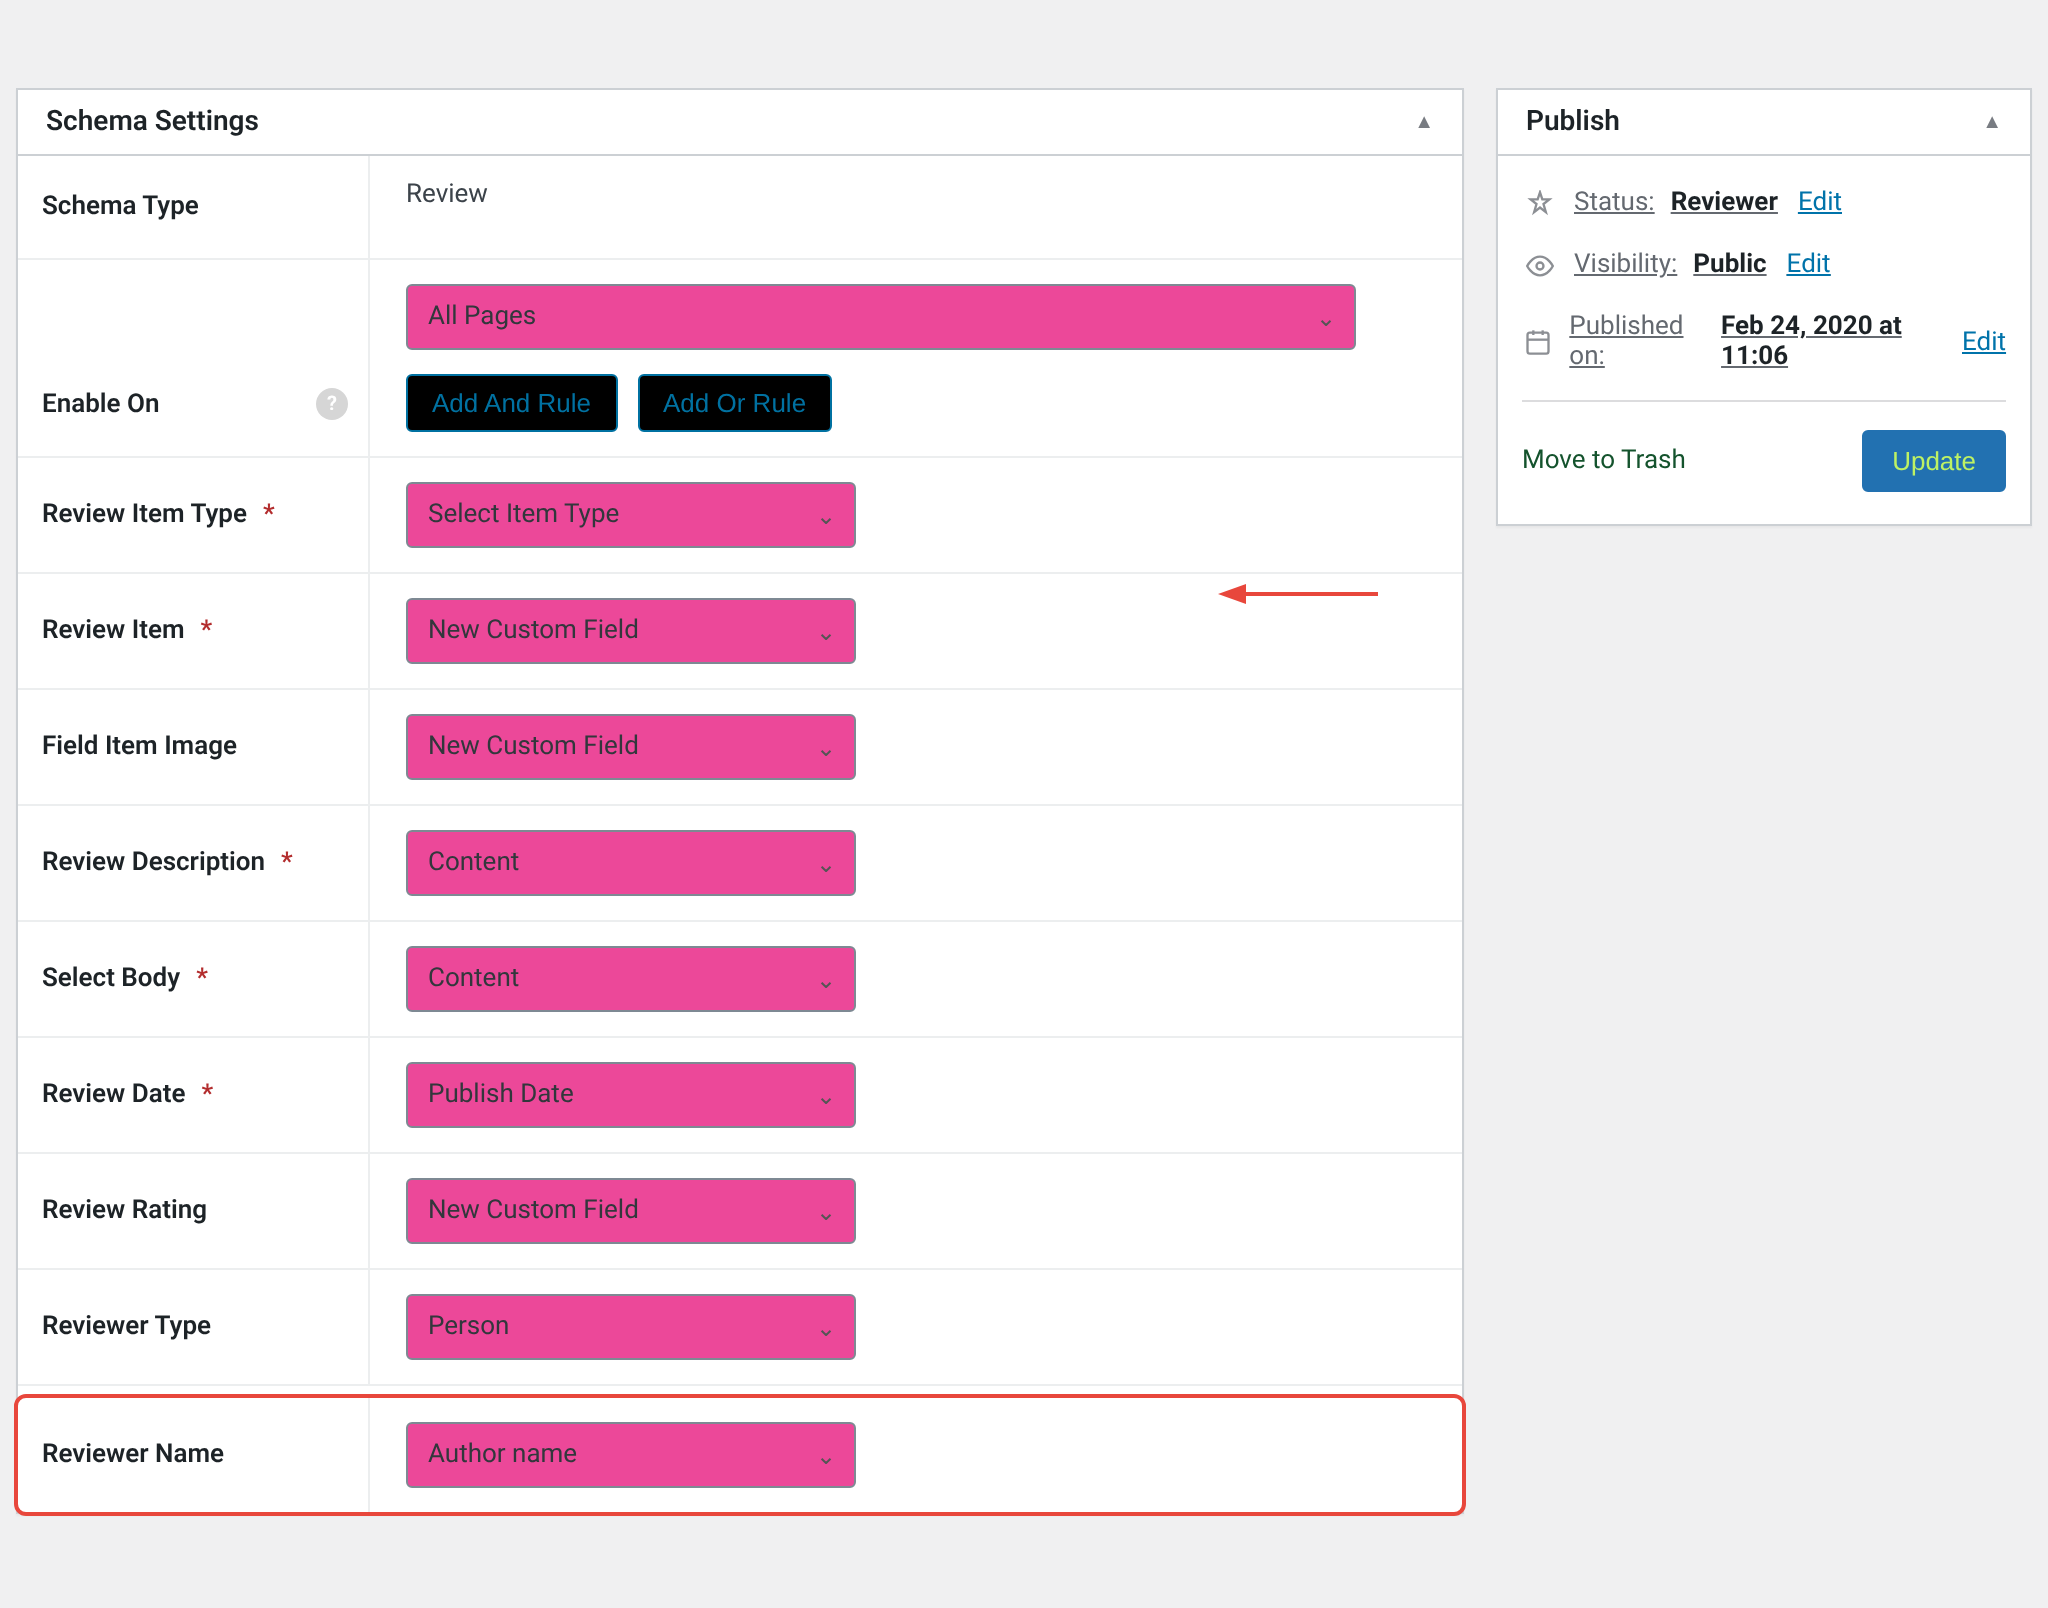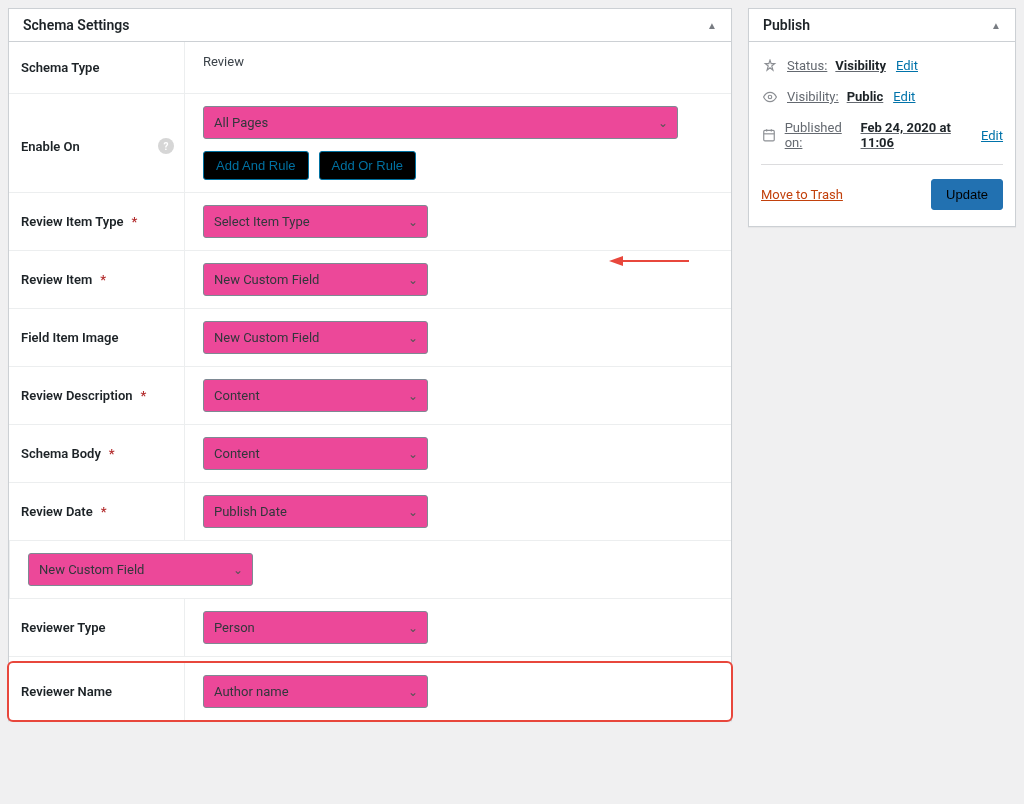--- a/index.html
+++ b/index.html
@@ -3,21 +3,21 @@
   <meta charset="utf-8">
   <style>
     * { box-sizing: border-box; margin: 0; padding: 0; }
     body {
       background: #f0f0f1;
       font-family: -apple-system, BlinkMacSystemFont, "Segoe UI", Roboto, sans-serif;
       font-size: 13px;
       color: #1d2327;
       padding: 8px;
     }
-    .layout { display: flex; gap: 16px; }
+    .layout { display: flex; gap: 16px; margin-top: 36px; }
     .main-col { flex: 1; }
     .side-col { width: 268px; }
 
     .postbox {
       background: #fff;
       border: 1px solid #ccd0d4;
       box-shadow: 0 1px 1px rgba(0,0,0,.04);
       margin-bottom: 16px;
     }
     .postbox-header {
@@ -42,21 +42,21 @@
     .field-row:last-child { border-bottom: 0; }
     .field-label {
       flex: 0 0 175px;
       padding: 18px 10px 18px 12px;
       font-weight: 600;
       font-size: 13px;
       display: flex;
       align-items: center;
       gap: 6px;
     }
-    .field-label.top-align { align-items: center; padding-top: 24px; }
+    .field-label.top-align { align-items: flex-end; padding-top: 24px; }
     .req { color: #b32d2e; margin-left: 2px; }
     .help-icon {
       width: 16px; height: 16px; border-radius: 50%;
       background: #d6d6d6; color: #fff;
       display: inline-flex; align-items: center; justify-content: center;
       font-size: 10px; font-weight: bold; margin-left: auto;
     }
     .field-value {
       flex: 1;
       padding: 12px 18px;
@@ -120,23 +120,23 @@
       width: 18px; color: #8c8f94; display: inline-flex; justify-content: center;
     }
     .pub-line strong { color: #1d2327; }
     .pub-line .edit-link { color: #0073aa; text-decoration: underline; cursor: pointer; margin-left: 2px; }
     .pub-actions {
       display: flex; justify-content: space-between; align-items: center;
       border-top: 1px solid #dcdcde;
       padding: 14px 0 4px 0;
       margin-top: 6px;
     }
-    .trash-link { color: #c2410c; text-decoration: underline; cursor: pointer; }
+    .trash-link { color: #14532d; cursor: pointer; }
     .btn-primary {
-      background: #2271b1; border: 1px solid #2271b1; color: #000000;
+      background: #2271b1; border: 1px solid #2271b1; color: #bef264;
       padding: 7px 14px; border-radius: 3px; font-size: 13px; cursor: pointer;
     }
 
     .arrow-svg {
       position: absolute;
       left: 424px;
       top: 0;
       width: 80px; height: 20px;
     }
     .rel { position: relative; }
@@ -225,21 +225,21 @@
         <div class="field-value">
           <div class="select-control">
             <div class="fake-select">Content</div>
             <span class="chev">⌄</span>
           </div>
         </div>
       </div>
 
       <div class="field-row">
         <div class="field-label">
-          <span>Schema Body</span>
+          <span>Select Body</span>
             <span class="req">*</span>
         </div>
         <div class="field-value">
           <div class="select-control">
             <div class="fake-select">Content</div>
             <span class="chev">⌄</span>
           </div>
         </div>
       </div>
 
@@ -250,20 +250,21 @@
         </div>
         <div class="field-value">
           <div class="select-control">
             <div class="fake-select">Publish Date</div>
             <span class="chev">⌄</span>
           </div>
         </div>
       </div>
 
       <div class="field-row">
+        <div class="field-label">Review Rating</div>
         <div class="field-value">
           <div class="select-control">
             <div class="fake-select">New Custom Field</div>
             <span class="chev">⌄</span>
           </div>
         </div>
       </div>
 
       <div class="field-row">
         <div class="field-label">Reviewer Type</div>
@@ -297,21 +298,21 @@
         <span class="toggle-indicator">▲</span>
       </div>
       <div class="pub-body">
         <div class="pub-line">
           <span class="pub-icon">
             <svg width="14" height="14" viewBox="0 0 24 24" fill="none" stroke="#8c8f94" stroke-width="2">
                 <path d="M12 2l2 6h6l-5 4 2 7-5-4-5 4 2-7-5-4h6z"></path>
               </svg>
           </span>
           <span>Status:</span>
-          <strong>Visibility</strong>
+          <strong>Reviewer</strong>
           <a class="edit-link">Edit</a>
         </div>
         <div class="pub-line">
           <span class="pub-icon">
             <svg width="14" height="14" viewBox="0 0 24 24" fill="none" stroke="#8c8f94" stroke-width="2">
                 <path d="M1 12s4-8 11-8 11 8 11 8-4 8-11 8-11-8-11-8z"></path>
                 <circle cx="12" cy="12" r="3"></circle>
               </svg>
           </span>
           <span>Visibility:</span>

